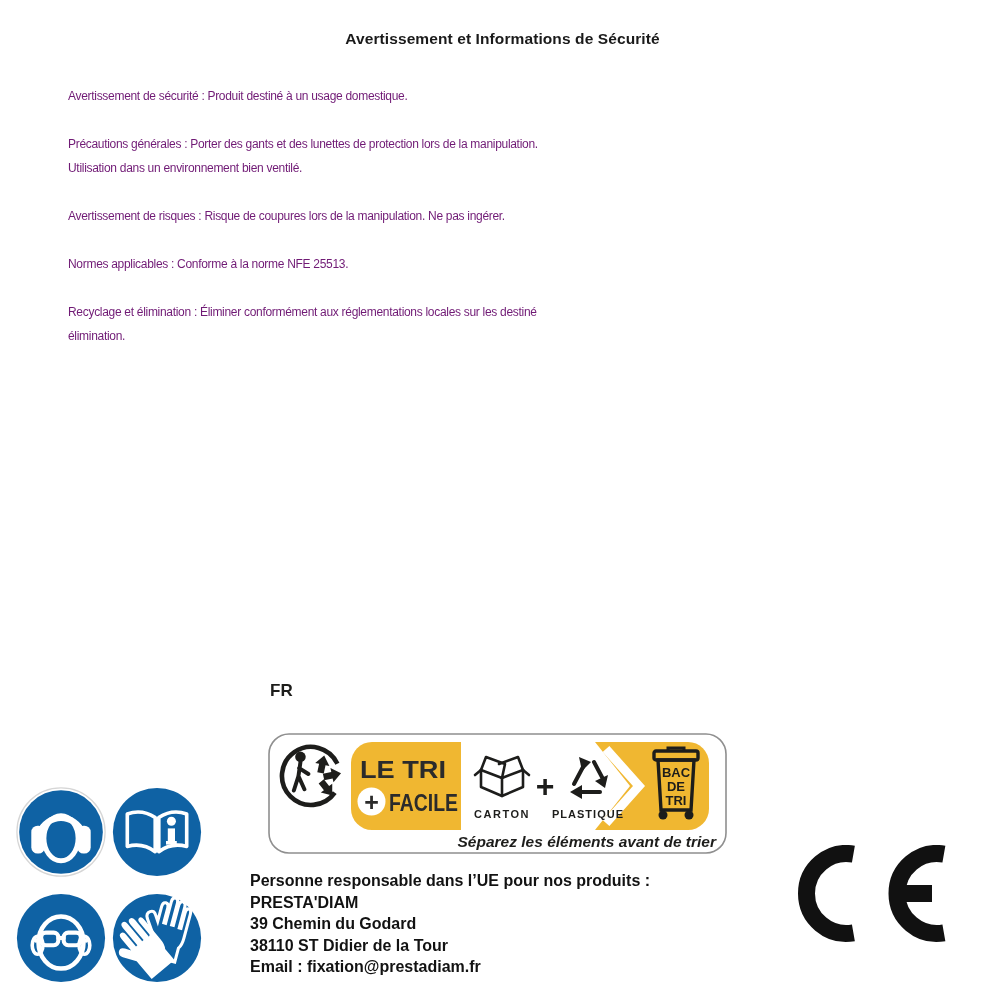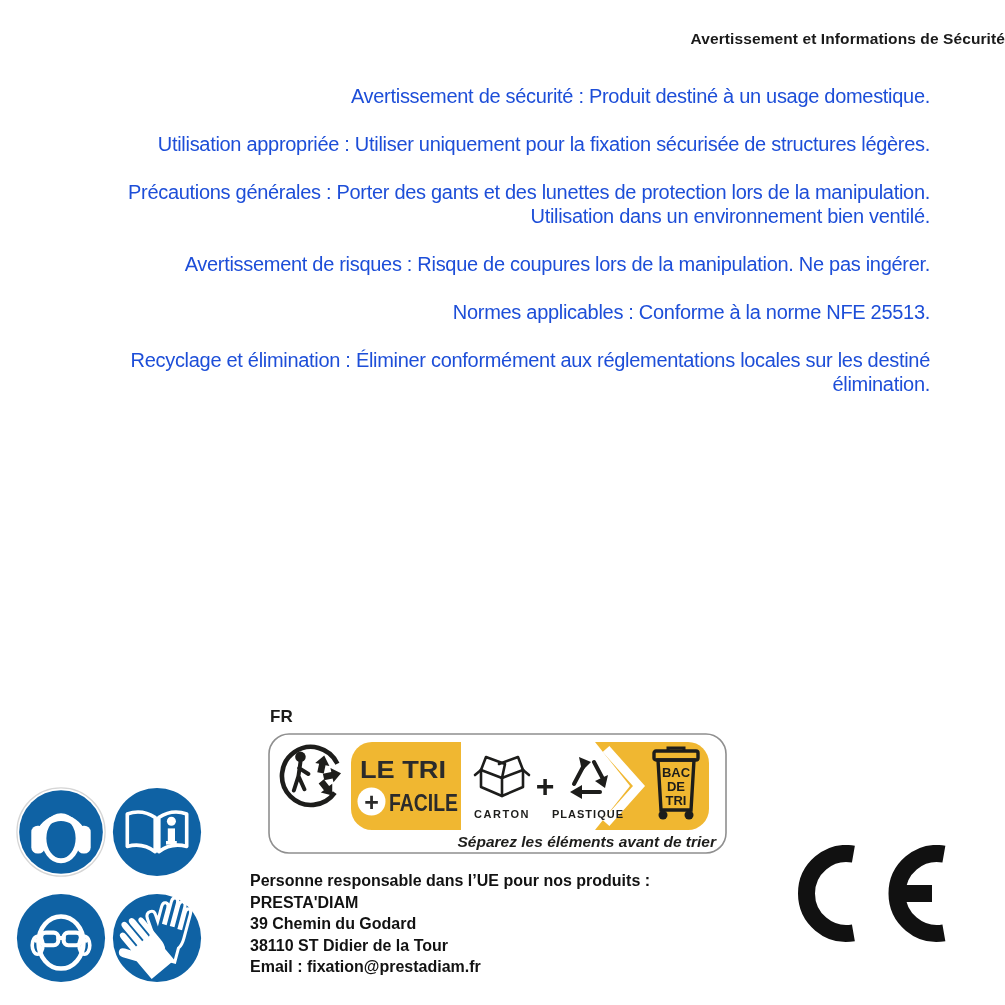--- a/index.html
+++ b/index.html
@@ -1,58 +1,55 @@
 <!DOCTYPE html>
 <html><head>
 <meta charset="utf-8">
 <style>
   html,body{margin:0;padding:0;}
   body{
     width:1005px;height:1005px;position:relative;background:#ffffff;
     font-family:"Liberation Sans", sans-serif;color:#111;overflow:hidden;
   }
   .page-title{
-    position:absolute;top:30px;left:0;width:100%;text-align:right;
+    position:absolute;top:30px;left:0;width:100%;text-align:center;
     font-size:15.5px;font-weight:bold;color:#1a1a1a;letter-spacing:0.1px;
   }
   .content{
     position:absolute;left:68px;top:84px;width:862px;
   }
   .content p{
-    margin:0 0 24px 0;font-size:20px;line-height:24px;letter-spacing:-0.3px;color:#1d4ed8;text-align:right;
+    margin:0 0 24px 0;font-size:12px;line-height:24px;letter-spacing:-0.3px;color:#701a75;
   }
   .content p span{display:block;}
   .icon-grid{position:absolute;left:16px;top:787px;width:190px;height:196px;}
   .picto{position:absolute;width:90px;height:90px;}
   .picto.p1{left:0;top:0;}
   .picto.p2{left:96px;top:0;}
   .picto.p3{left:0;top:106px;}
   .picto.p4{left:96px;top:106px;}
   .fr-tag{
-    position:absolute;left:270px;top:707px;font-size:17px;font-weight:bold;color:#1d1d1b;
+    position:absolute;left:270px;top:681px;font-size:17px;font-weight:bold;color:#1d1d1b;
   }
   .infotri{position:absolute;left:268px;top:733px;width:460px;height:122px;}
   .address{
     position:absolute;left:250px;top:870px;width:500px;text-align:left;
     font-size:16px;line-height:21.5px;font-weight:bold;color:#121212;
   }
   .ce{position:absolute;left:790px;top:845px;width:168px;height:100px;}
   svg text{font-family:"Liberation Sans", sans-serif;}
 </style>
 </head>
 <body>
 
 <div class="page-title">Avertissement et Informations de Sécurité</div>
 
 <div class="content">
   <p>
       <span>Avertissement de sécurité : Produit destiné à un usage domestique.</span>
-    </p>
-  <p>
-      <span>Utilisation appropriée : Utiliser uniquement pour la fixation sécurisée de structures légères.</span>
     </p>
   <p>
       <span>Précautions générales : Porter des gants et des lunettes de protection lors de la manipulation.</span>
       <span>Utilisation dans un environnement bien ventilé.</span>
     </p>
   <p>
       <span>Avertissement de risques : Risque de coupures lors de la manipulation. Ne pas ingérer.</span>
     </p>
   <p>
       <span>Normes applicables : Conforme à la norme NFE 25513.</span>

